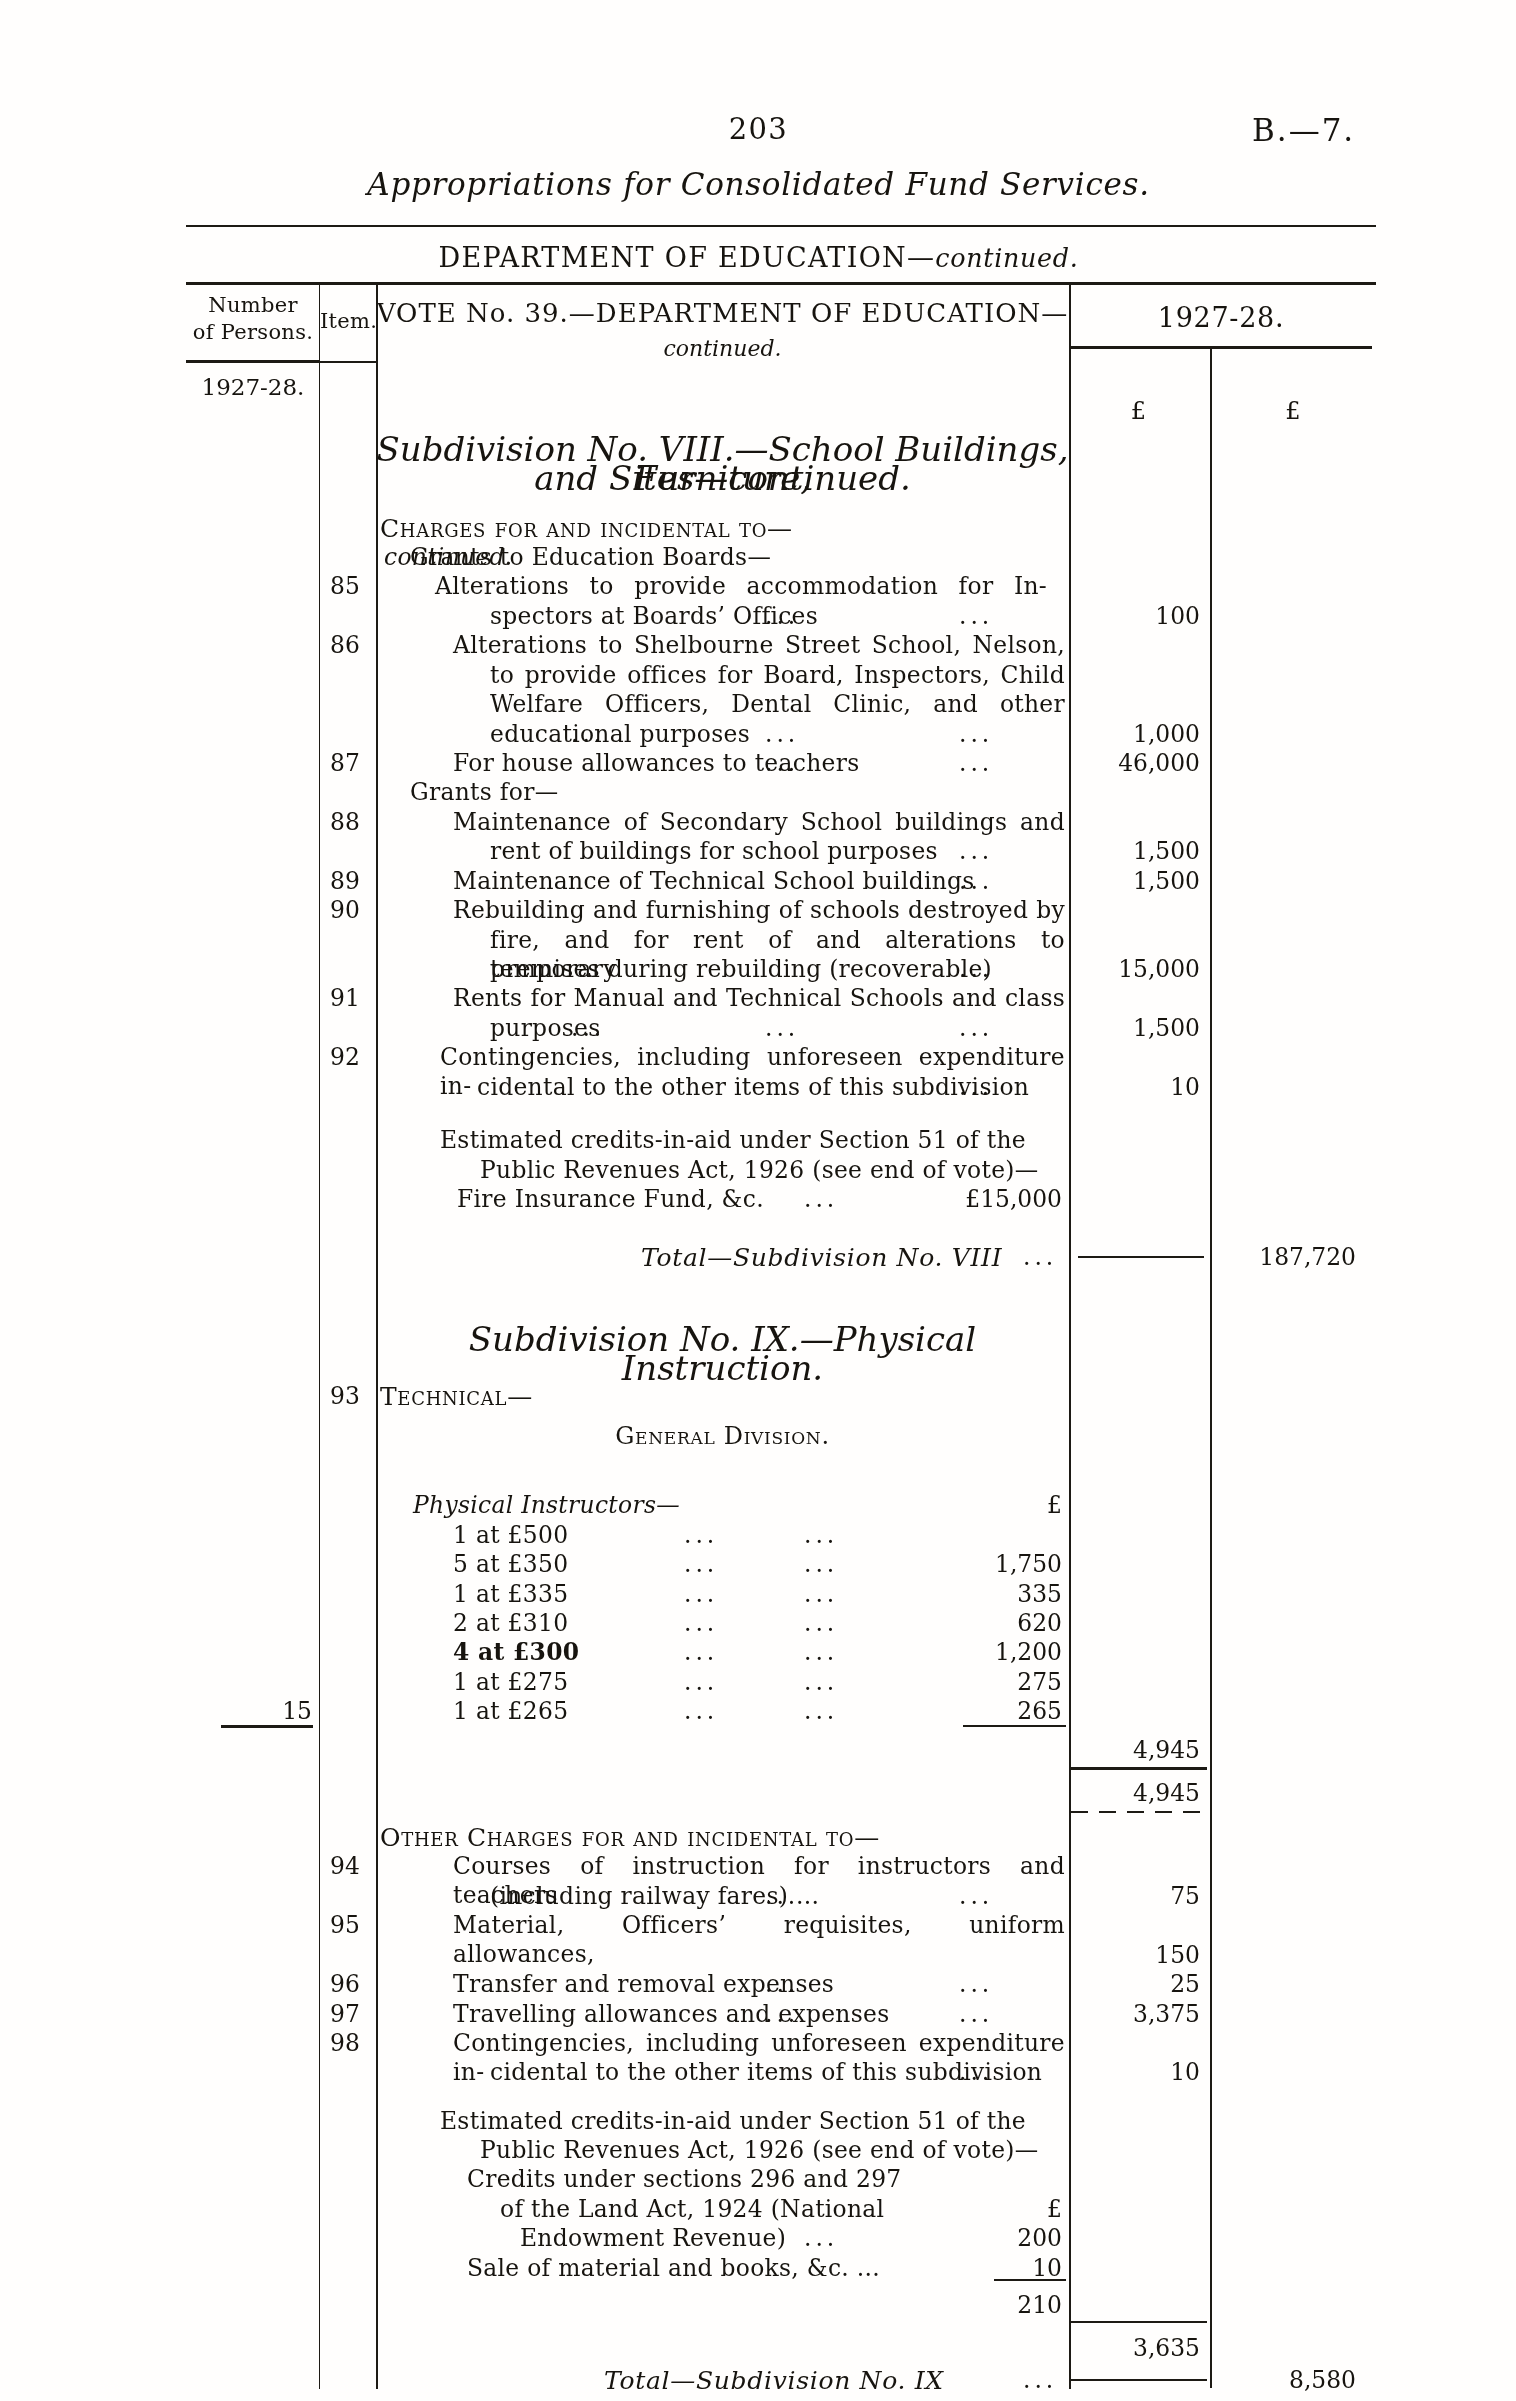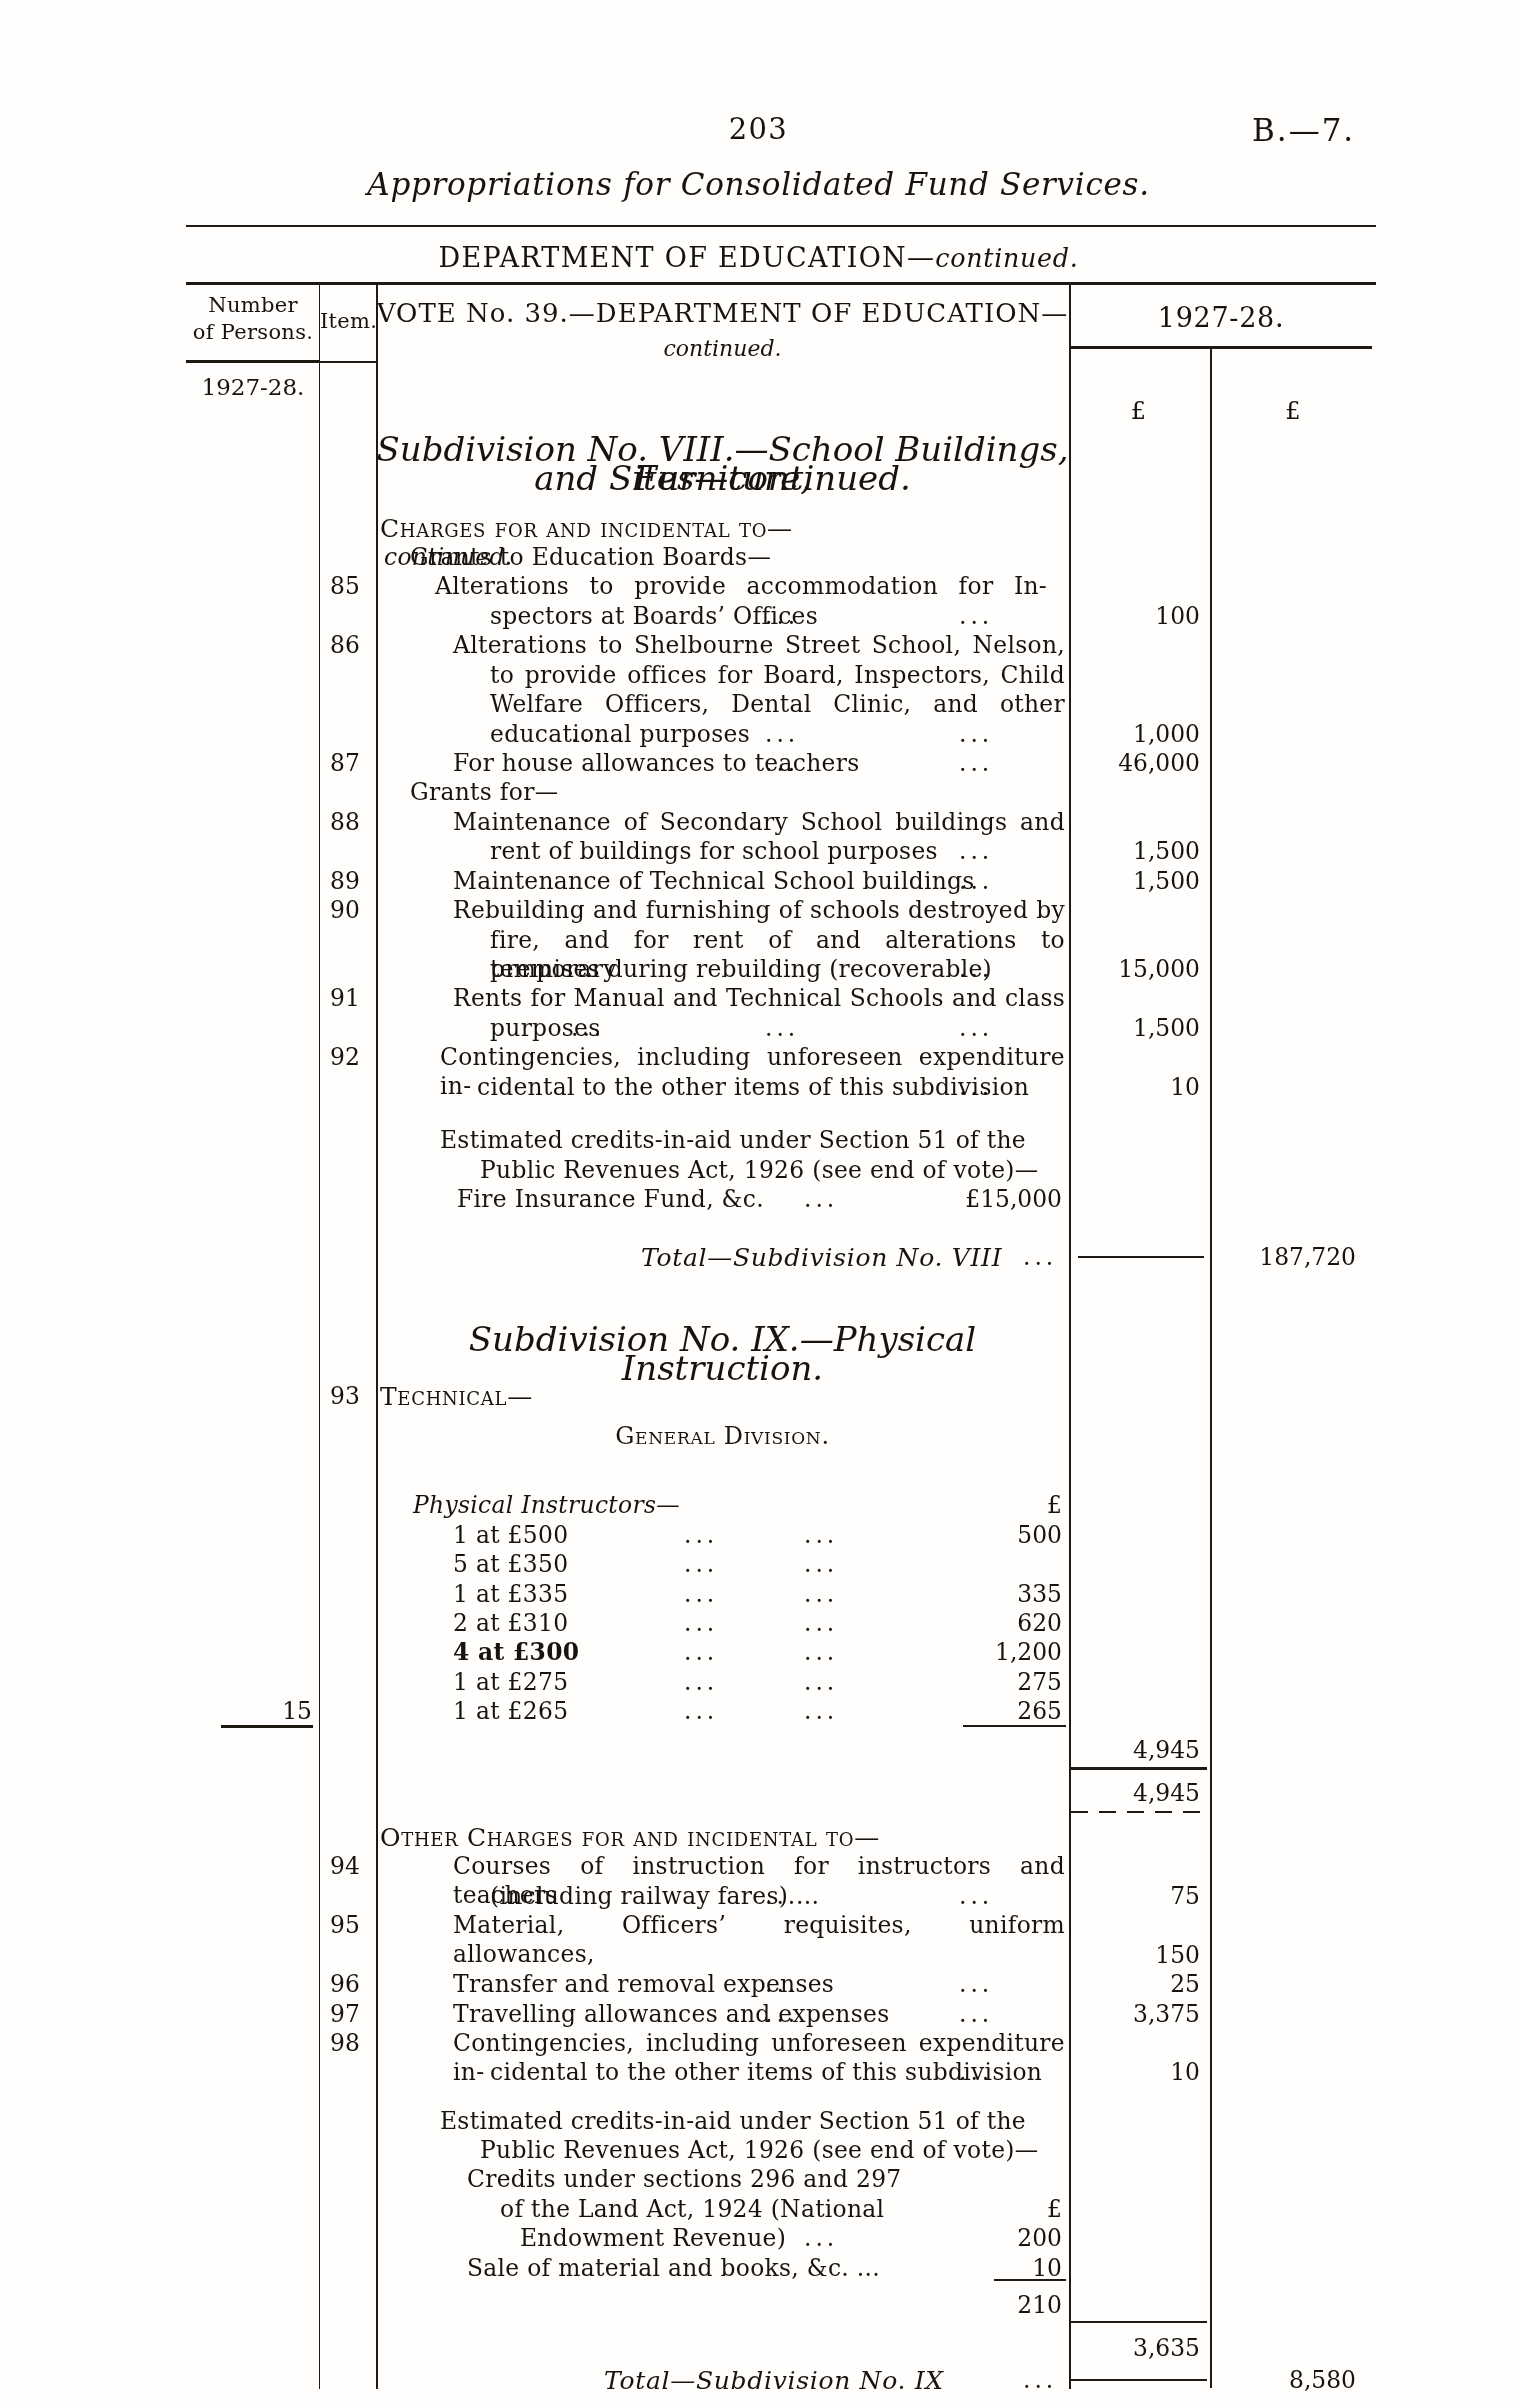--- a/index.html
+++ b/index.html
@@ -190,26 +190,26 @@
         <div class="csc">General Division.</div>
       </div>
       <div class="row" style="top: 1491px;">
         <div class="t itx" style="left: 413px;">Physical Instructors—</div>
         <div class="inner">£</div>
       </div>
       <div class="row" style="top: 1521px;">
         <div class="t" style="left: 453px;">1 at £500</div>
         <div class="dots" style="left: 684px;">...</div>
         <div class="dots" style="left: 804px;">...</div>
-        <div class="inner">500</div>
       </div>
       <div class="row" style="top: 1550px;">
         <div class="t" style="left: 453px;">5 at £350</div>
         <div class="dots" style="left: 684px;">...</div>
         <div class="dots" style="left: 804px;">...</div>
+        <div class="inner">1,750</div>
       </div>
       <div class="row" style="top: 1580px;">
         <div class="t" style="left: 453px;">1 at £335</div>
         <div class="dots" style="left: 684px;">...</div>
         <div class="dots" style="left: 804px;">...</div>
         <div class="inner">335</div>
       </div>
       <div class="row" style="top: 1609px;">
         <div class="t" style="left: 453px;">2 at £310</div>
         <div class="dots" style="left: 684px;">...</div>

